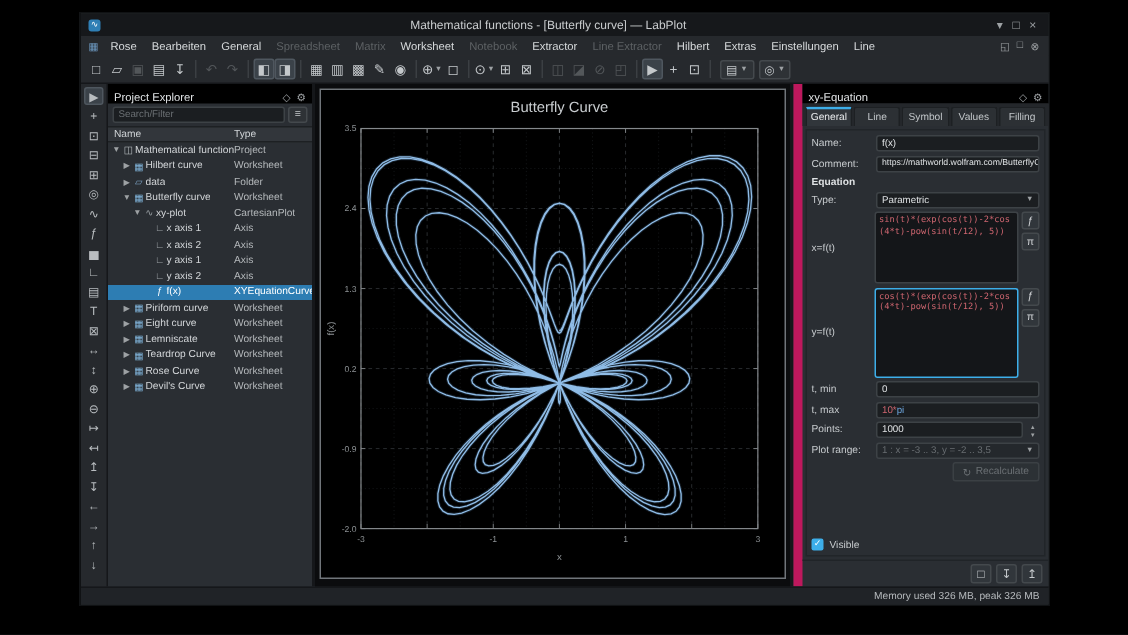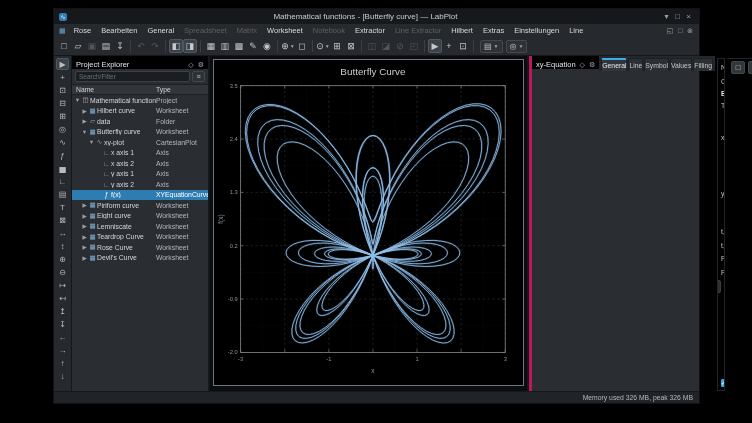--- a/index.html
+++ b/index.html
@@ -81,22 +81,22 @@
   .tlabel { white-space:nowrap; overflow:hidden; }
   .ttype { width:52px; color:#b4b8bb; white-space:nowrap; overflow:hidden; flex-shrink:0; }
 
   
   .center { flex:1; position:relative; background:#0b0c0e; min-width:0; }
   .page { position:absolute; left:3px; top:3px; right:3px; bottom:5px;
     background:#000; border:1px solid #70757a; }
   .page svg { width:100%; height:100%; display:block; }
 
   
-  .props { width:170px; background:#2a2e33; border-left:3px solid #be185d;
-    display:flex; flex-direction:row; flex-shrink:0; min-height:0; }
+  .props { width:170px; background:#2a2e33; border-left:6px solid #be185d;
+    display:flex; flex-direction:column; flex-shrink:0; min-height:0; }
   .tabs { display:flex; height:15px; background:#24272b; padding:2px 2px 0; gap:1px;
     flex-shrink:0; }
   .tab { flex:1; display:flex; align-items:center; justify-content:center; font-size:6.8px;
     color:#c2c6c9; background:#2c3034; border:1px solid #1d2023; border-bottom:none;
     border-radius:2px 2px 0 0; }
   .tab.active { background:#31363b; border-top:2px solid #3daee9; color:#e9ebed; }
   .groupbox { flex:1; margin:2px 2px 0; border:1px solid #212529; padding:3px 3px;
     display:flex; flex-direction:column; gap:2.5px; font-size:6.8px; color:#c7cbce;
     overflow:hidden; min-height:0; }
   .frow { display:flex; align-items:center; gap:3px; flex-shrink:0; }

